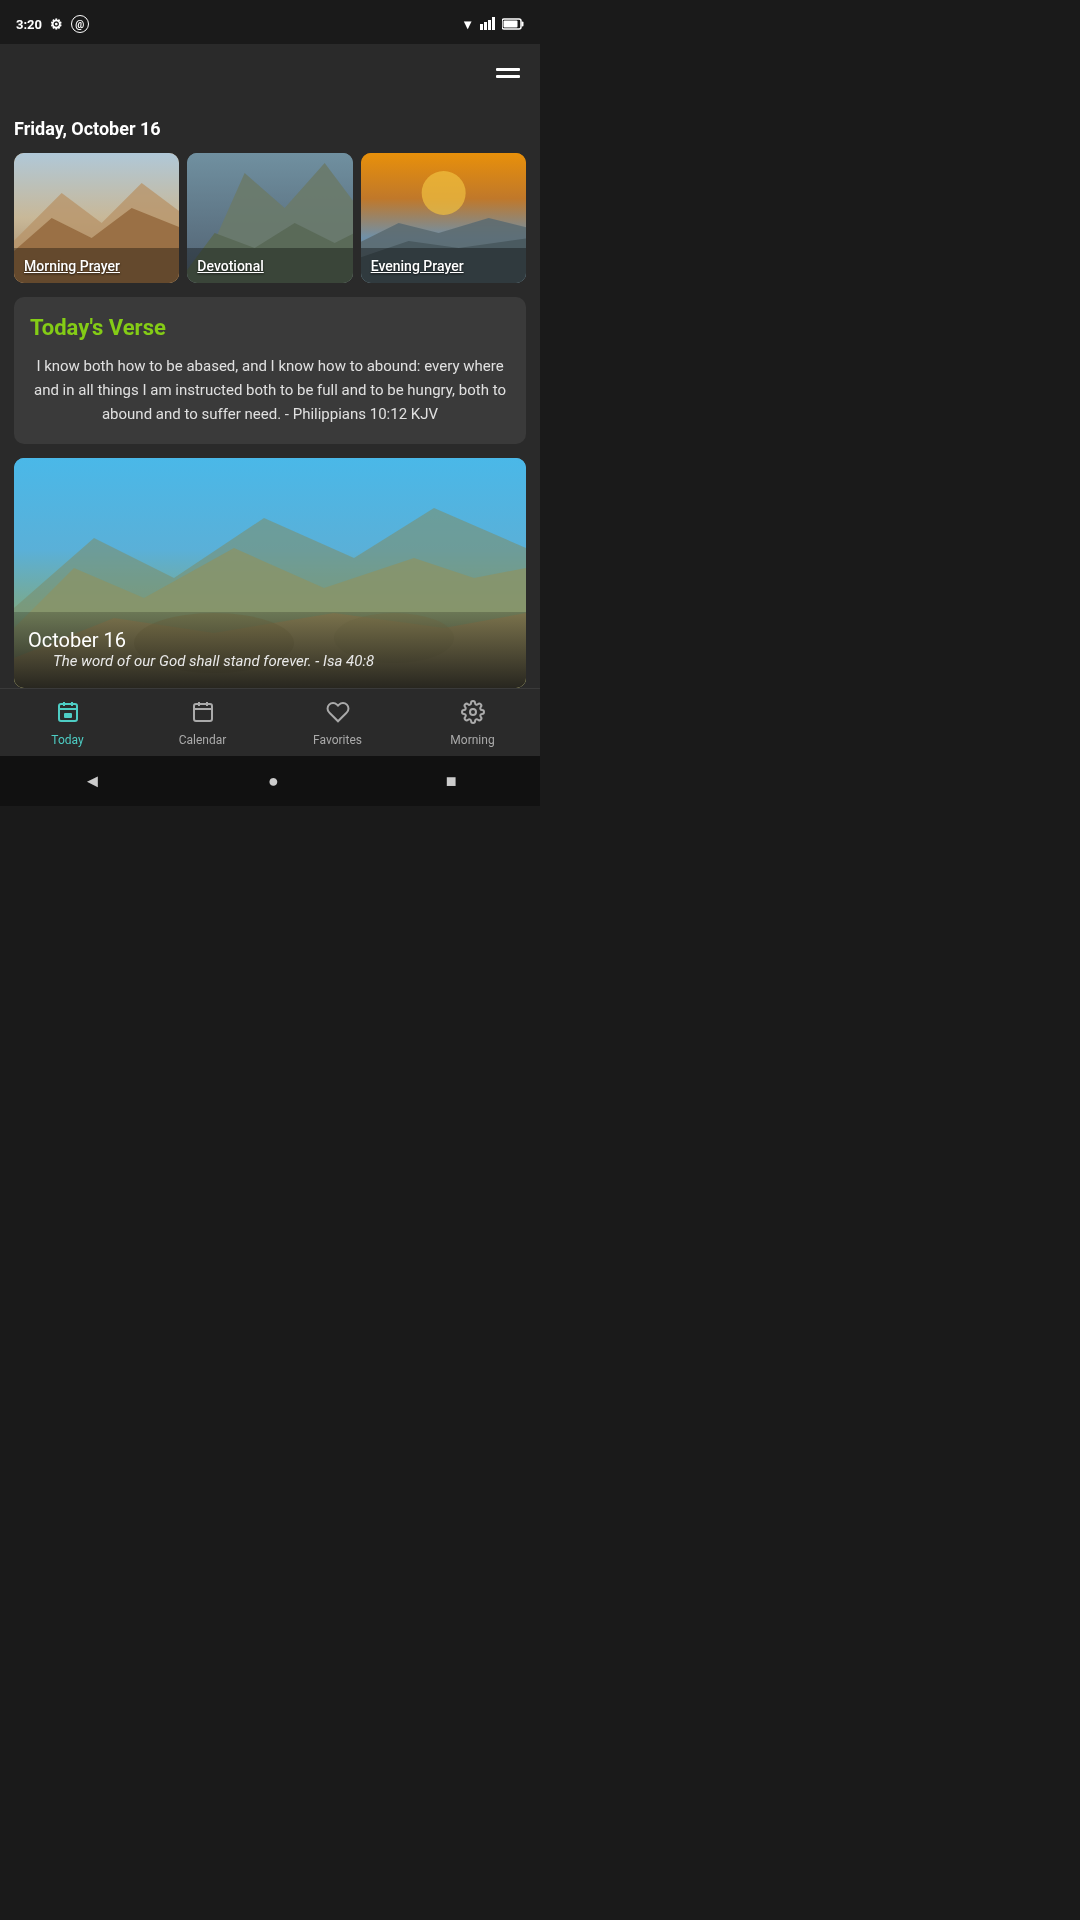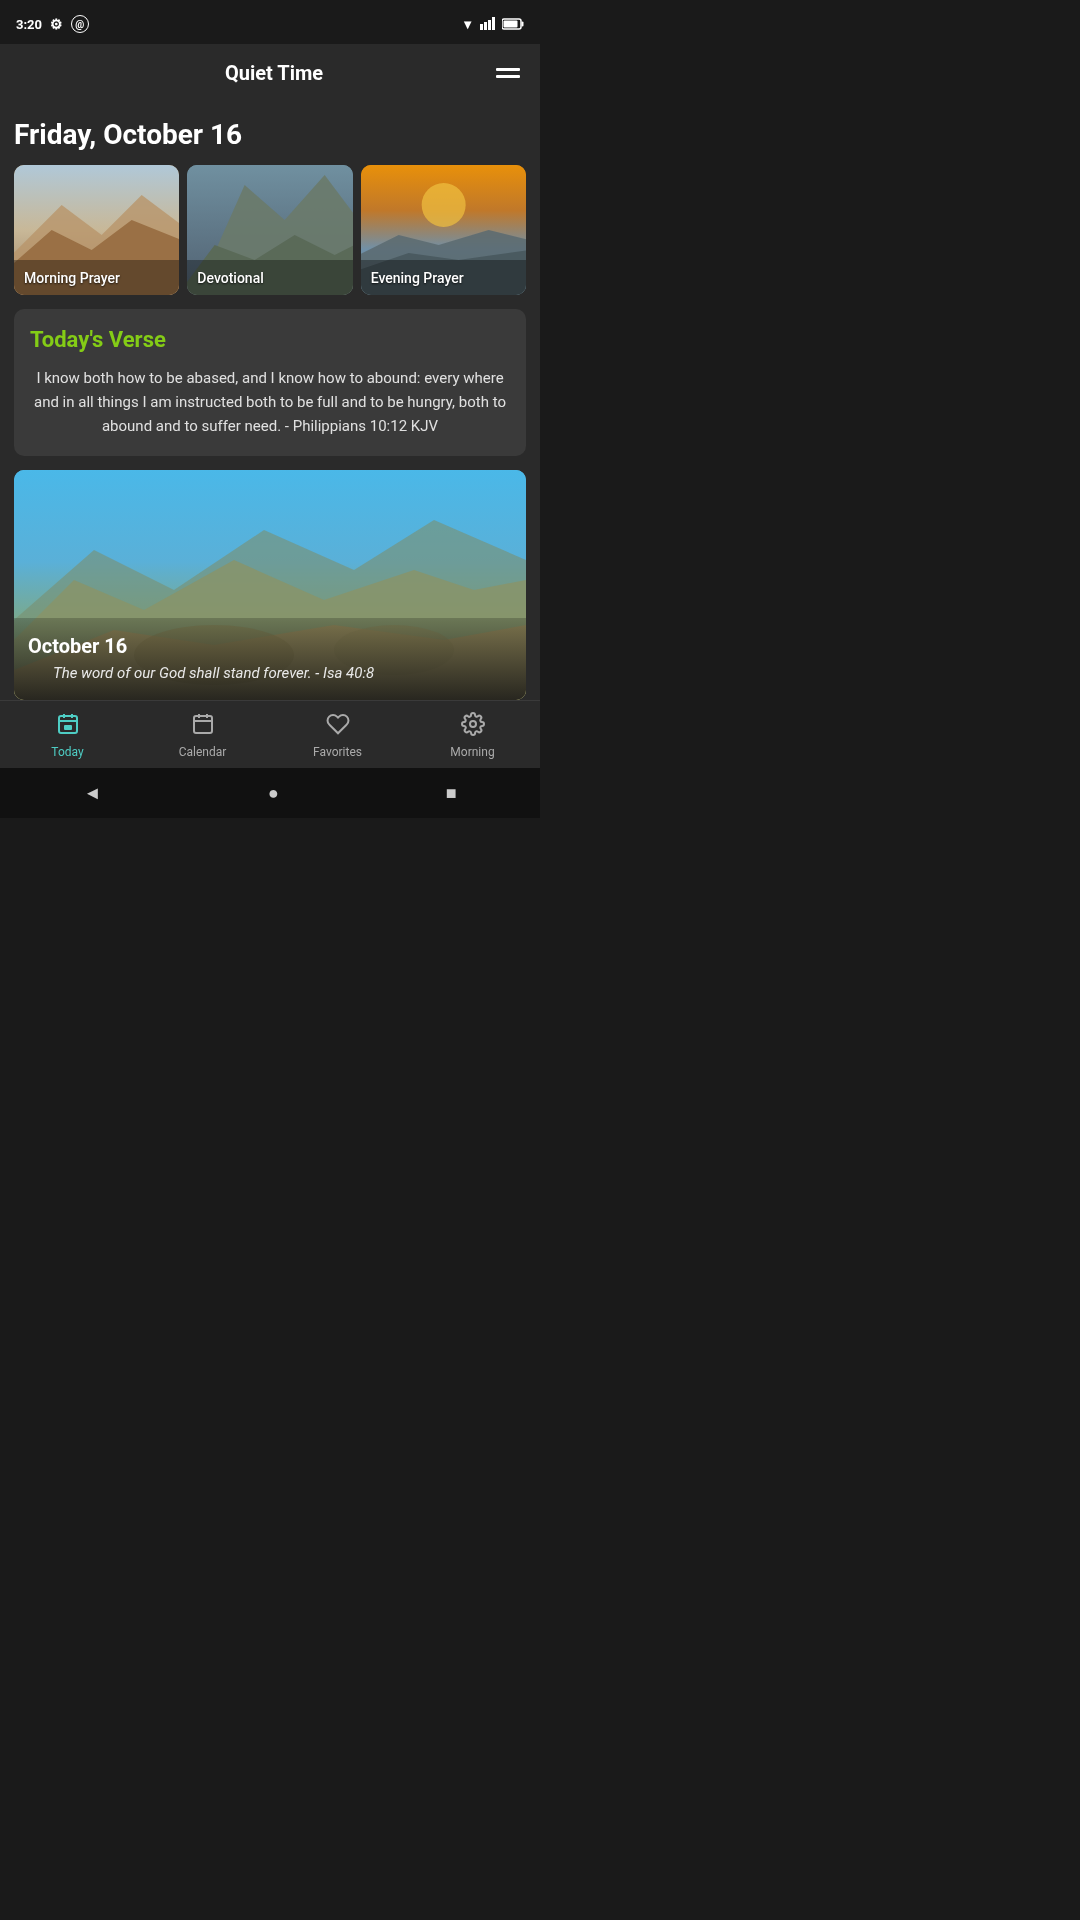--- a/index.html
+++ b/index.html
@@ -66,21 +66,21 @@
       border-radius: 1px;
     }
 
     
     .main-content {
       background: #2a2a2a;
       padding: 16px 14px 0 14px;
     }
 
     .date-header {
-      font-size: 28px;
+      font-size: 18px;
       font-weight: bold;
       color: #fff;
       margin-bottom: 14px;
     }
 
     
     .cards-row {
       display: flex;
       gap: 8px;
       margin-bottom: 14px;
@@ -109,20 +109,21 @@
     }
     
     .card-evening .card-bg {
       background: linear-gradient(180deg, #d4820a 0%, #c4720a 20%, #8a9ab0 50%, #6a8090 80%, #8aa0a8 100%);
     }
     .card-label-wrap {
       position: absolute;
       bottom: 0; left: 0; right: 0;
       background: rgba(0,0,0,0.35);
       padding: 8px 10px;
+      text-decoration: underline;
     }
     .card-label {
       font-size: 14px;
       font-weight: 500;
       color: #fff;
       text-shadow: 0 1px 2px rgba(0,0,0,0.7);
     }
 
     
     .verse-card {
@@ -160,23 +161,22 @@
       background: linear-gradient(180deg, #5ab4e0 0%, #4aa0cc 20%, #7a9a80 50%, #8a9870 65%, #9a9868 75%, #b0a068 100%);
     }
     .feature-overlay {
       position: absolute;
       bottom: 0; left: 0; right: 0;
       background: linear-gradient(to top, rgba(20,20,20,0.85) 0%, rgba(0,0,0,0.2) 100%);
       padding: 16px 14px 18px 14px;
     }
     .feature-date {
       font-size: 20px;
-      font-weight: bold;
+      font-weight: normal;
       color: #fff;
-      margin-bottom: 6px;
     }
     .feature-quote {
       font-size: 15px;
       font-style: italic;
       color: #e8e8e8;
       margin-left: 25px;
     }
 
     
     .bottom-nav {
@@ -247,21 +247,20 @@
           <rect x="0" y="1" width="19" height="10" rx="2" fill="none" stroke="#fff" stroke-width="1.5"></rect>
           <rect x="19.5" y="3.5" width="2" height="5" rx="1" fill="#fff"></rect>
           <rect x="1.5" y="2.5" width="14" height="7" rx="1" fill="#fff"></rect>
         </svg>
     </span>
   </div>
 </div>
 
 <div class="app-header">
   <div style="width:32px;"></div>
-  <span class="app-title">Quiet Time</span>
   <div class="menu-icon">
     <span></span>
     <span></span>
   </div>
 </div>
 
 <div class="main-content">
 
   <div class="date-header">Friday, October 16</div>
 

